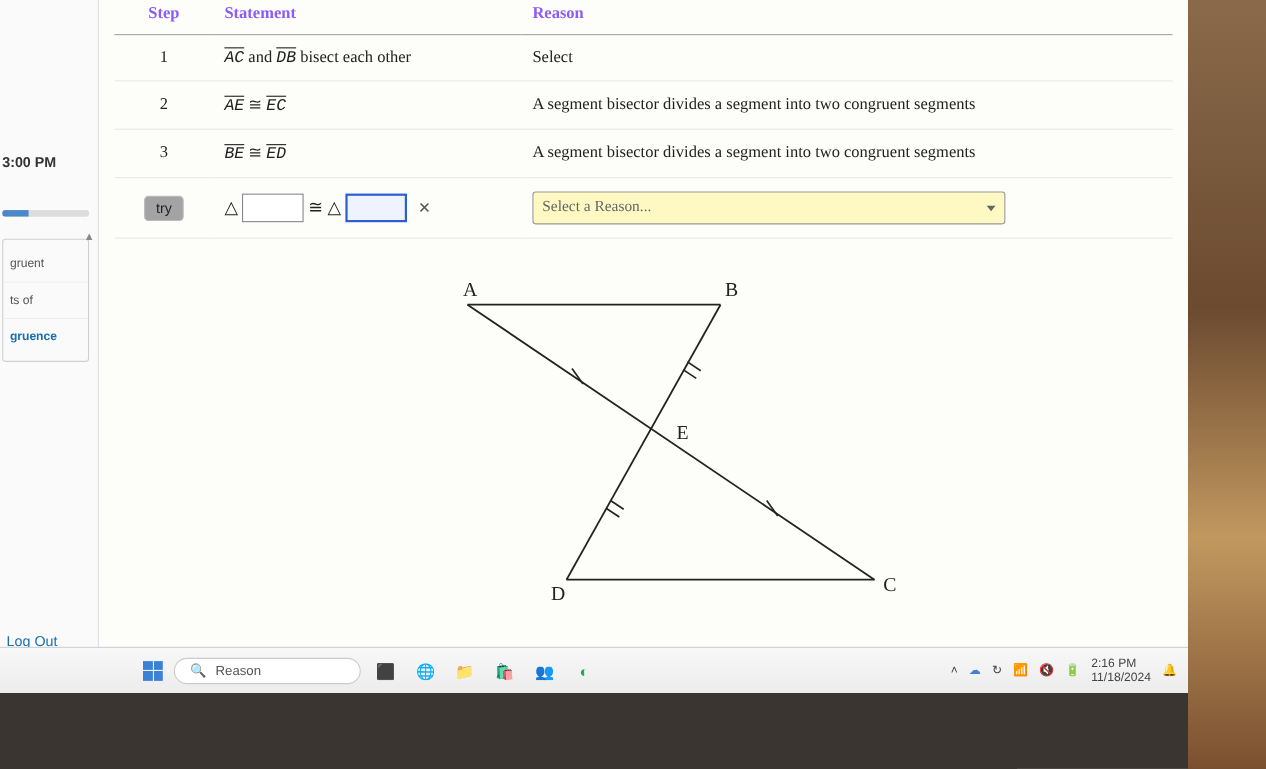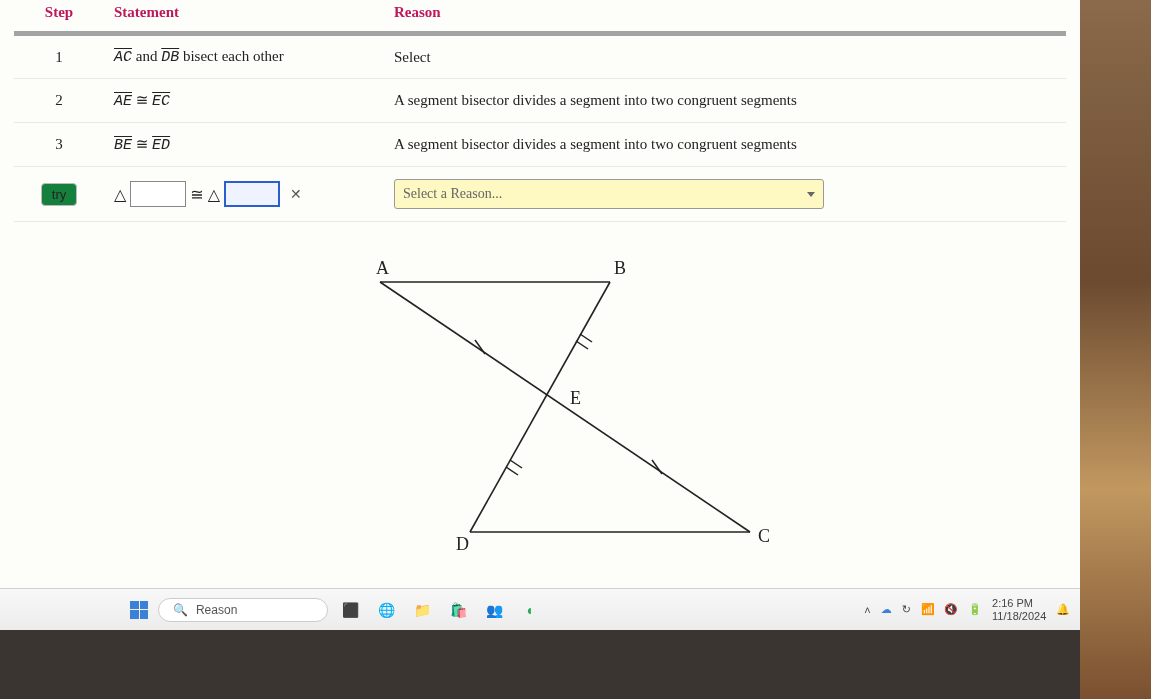--- a/index.html
+++ b/index.html
@@ -77,23 +77,23 @@
   }
   table.proof {
     width: 100%;
     border-collapse: collapse;
     font-size: 15px;
   }
   table.proof th {
     text-align: left;
     font-weight: bold;
     padding: 4px 10px 10px 10px;
-    border-bottom: 5px solid #a3a3a3;
+    border-bottom: 1px solid #a3a3a3;
     font-family: Georgia, serif;
-    color: #be185d;
+    color: #8b5cf6;
   }
   table.proof th.step, table.proof td.step { text-align: center; width: 90px; }
   table.proof th.stmt, table.proof td.stmt { width: 280px; }
   table.proof th.reason, table.proof td.reason { text-align: left; }
   table.proof td {
     padding: 12px 10px;
     border-bottom: 1px solid #e8e8e4;
     color: #222;
     vertical-align: middle;
   }
@@ -103,21 +103,21 @@
     font-family: Liberation Mono, monospace;
   }
   .cong { font-family: 'Times New Roman', serif; }
   .try-btn {
     display: inline-block;
     border: 1px solid #bbb;
     border-radius: 4px;
     padding: 3px 10px;
     font-size: 13px;
     font-family: Arial, sans-serif;
-    background: #15803d;
+    background: #a3a3a3;
     cursor: pointer;
   }
   .tri-input {
     display: inline-flex;
     align-items: center;
     gap: 4px;
     font-family: 'Times New Roman', serif;
     font-size: 16px;
   }
   .tri-box {
@@ -243,20 +243,33 @@
   }
 </style>
 </head>
 <body>
 
 <div class="desk-edge"></div>
 <div class="flag"></div>
 
 <div class="screen">
 
+  <div class="sidebar">
+    <div class="due-time">3:00 PM</div>
+    <div class="progress-bar">
+      <div class="progress-fill"></div>
+    </div>
+    <div class="scroll-corner">▲</div>
+    <div class="nav-box">
+      <div class="nav-item">gruent</div>
+      <div class="nav-item">ts of</div>
+      <div class="nav-item sel">gruence</div>
+    </div>
+    <div class="logout">Log Out</div>
+  </div>
 
   <div class="main">
     <table class="proof">
       <thead>
         <tr>
           <th class="step">Step</th>
           <th class="stmt">Statement</th>
           <th class="reason">Reason</th>
         </tr>
       </thead>

